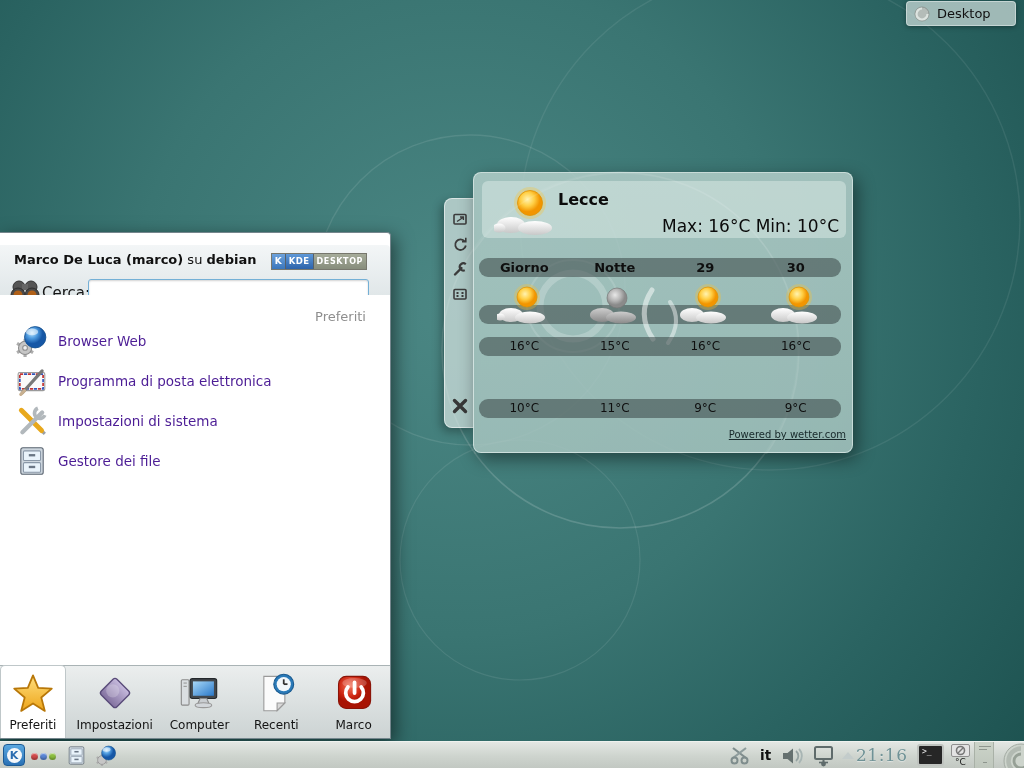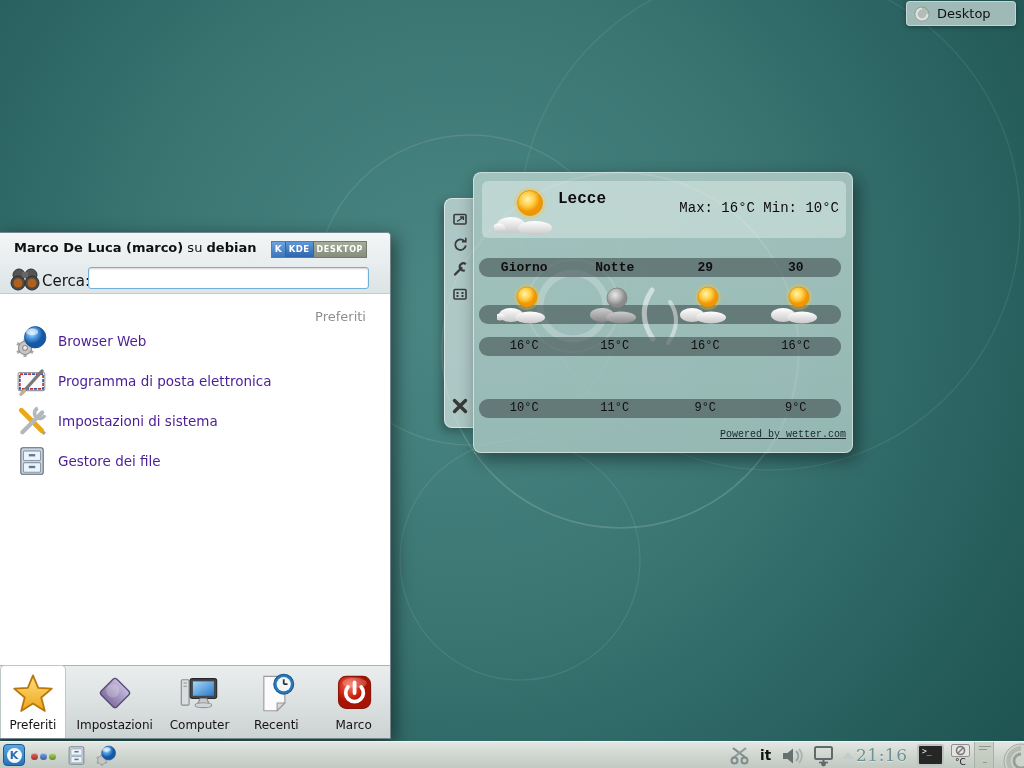--- a/index.html
+++ b/index.html
@@ -18,41 +18,41 @@
   
   #handle { position:absolute; left:444px; top:198px; width:30px; height:230px;
     background:rgba(212,226,223,0.72); border:1px solid rgba(255,255,255,0.55); border-right:none;
     border-radius:8px 0 0 8px; box-shadow:-3px 4px 10px rgba(0,0,0,0.3); }
   #handle .hicon { position:absolute; left:7px; }
 
   
   #weather { position:absolute; left:473px; top:172px; width:380px; height:281px;
     background:linear-gradient(rgba(178,205,200,0.86), rgba(165,195,190,0.86));
     border:1px solid rgba(240,248,246,0.55); border-radius:8px;
-    box-shadow:4px 6px 18px rgba(0,0,0,0.45);font-family:Liberation Mono, monospace; }
+    box-shadow:4px 6px 18px rgba(0,0,0,0.45); }
   #weather .w-header { position:absolute; left:8px; top:8px; width:364px; height:57px;
     background:rgba(226,240,236,0.45); border-radius:6px; }
   #weather .w-city { position:absolute; left:84px; top:17px; font-size:16px; font-weight:bold; color:#0a0a0a; }
-  #weather .w-maxmin { position:absolute; right:13px; top:27px; font-size:14px; color:#0a0a0a; }
+  #weather .w-maxmin { position:absolute; right:13px; top:43px; font-size:17px; color:#0a0a0a; }
   .w-overlay { position:absolute; left:0; top:0; pointer-events:none; }
   .wbar { position:absolute; left:5px; width:362px; height:19px; border-radius:9px;
     background:rgba(56,70,70,0.55); display:flex; }
   .wbar .cell { width:25%; text-align:center; line-height:19px; color:#0e0e0e; }
   .wbar.hdr .cell { font-weight:bold; font-size:13px; }
   .wbar.tmp .cell { font-size:12px; }
   #wicons { position:absolute; left:5px; top:110px; width:362px; height:42px; display:flex; }
   #wicons .icell { width:25%; display:flex; justify-content:center; }
   #weather .w-credit { position:absolute; right:6px; top:256px; font-size:10px; color:#17282a;
     text-decoration:underline; }
 
   
   #kickoff { position:absolute; left:0; top:232px; width:391px; height:507px;
     background:#fff; border:1px solid #75868d; border-left:none; border-radius:0 4px 0 0;
     box-shadow:4px 5px 18px rgba(0,0,0,0.5); }
-  .k-header { position:absolute; left:0; top:0; width:100%; height:61px;
+  .k-header { position:absolute; left:0; top:12px; width:100%; height:61px;
     background:linear-gradient(#f3f6f7, #dde4e6); border-bottom:1px solid #c2ccd0; border-radius:0 4px 0 0;}
   .k-title { position:absolute; left:14px; top:7px; font-size:13px; color:#101010; }
   .k-title b { font-weight:bold; }
   .k-badge { position:absolute; right:23px; top:8px; height:17px; display:flex; align-items:stretch;
     border:1px solid #77776d; background:#8a9080; }
   .k-badge .b-icon { width:14px; background:linear-gradient(#6da2dc,#3a76bc); color:#fff; font-size:9px; font-weight:bold;
     text-align:center; line-height:15px; border-right:1px solid #55606a;}
   .k-badge .b-kde { background:linear-gradient(#5e98d8,#2d64ab); color:#fff; font-size:8.5px; font-weight:bold;
     padding:0 3px; line-height:15px; letter-spacing:0.5px; border-right:1px solid #55606a;}
   .k-badge .b-desktop { background:linear-gradient(#a6ac9a,#878d7c); color:#fff; font-size:8px; font-weight:bold;

